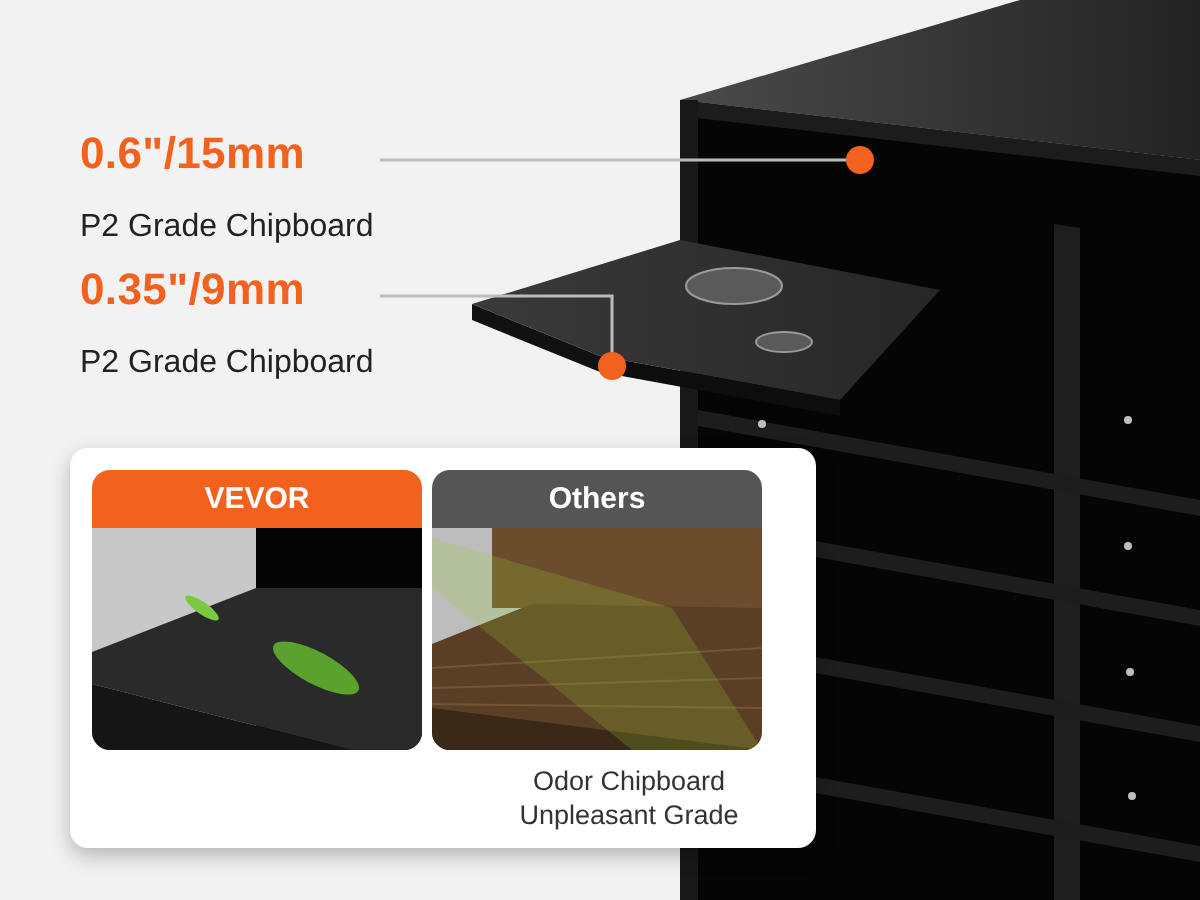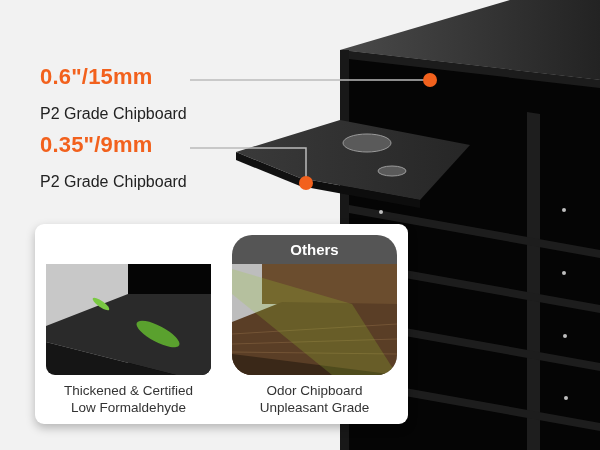--- a/index.html
+++ b/index.html
@@ -20,21 +20,21 @@
     font-size: 19px; line-height: 32px; text-align: center;
   }
 
   .compare-card {
     position: absolute; left: 35px; top: 224px; width: 373px; height: 200px;
     background: #ffffff; border-radius: 9px;
     box-shadow: 0 4px 10px rgba(0,0,0,0.25);
   }
   .panel { position: absolute; top: 11px; width: 165px; height: 140px; border-radius: 9px; overflow: hidden; }
   .panel-vevor { left: 11px; }
-  .panel-others { left: 197px; border-radius: 20px; }
+  .panel-others { left: 181px; }
   .panel-head { height: 29px; color: #fff; font-weight: bold; font-size: 15px; line-height: 29px; text-align: center; }
   .panel-vevor .panel-head { background: #f2611d; }
   .panel-others .panel-head { background: #555555; }
   .panel-img { position: absolute; top: 29px; left: 0; width: 165px; height: 111px; }
   .panel-caption { position: absolute; top: 158px; width: 165px; text-align: center; color: #333; font-size: 13.5px; line-height: 17px; }
   .cap-vevor { left: 11px; }
   .cap-others { left: 197px; }
 </style>
 </head>
 <body>
@@ -96,20 +96,21 @@
   </div>
 
   <div class="spec spec-2">
     <div class="spec-size">0.35"/9mm</div>
     <div class="spec-desc">P2 Grade Chipboard</div>
   </div>
 
 
   <div class="compare-card">
     <div class="panel panel-vevor">
+      <div class="panel-head">VEVOR</div>
       <svg class="panel-img" viewBox="0 0 165 111">
         <rect width="165" height="111" fill="#c8c8c8"></rect>
         <rect x="82" y="0" width="83" height="111" fill="#050505"></rect>
         <polygon points="0,62 82,30 165,30 165,111 130,111 0,78" fill="#2a2a2a"></polygon>
         <polygon points="0,78 130,111 0,111" fill="#151515"></polygon>
         <ellipse cx="55" cy="40" rx="10" ry="3" transform="rotate(35 55 40)" fill="#7ac943"></ellipse>
         <ellipse cx="112" cy="70" rx="24" ry="8" transform="rotate(28 112 70)" fill="#5fae2f" opacity="0.9"></ellipse>
       </svg>
     </div>
     <div class="panel panel-others">
@@ -120,22 +121,18 @@
         <polygon points="0,58 50,38 165,40 165,111 0,111" fill="#5a3e26"></polygon>
         <polygon points="0,90 165,111 0,111" fill="#3a2818"></polygon>
         <g stroke="#7a5a3a" stroke-width="1" opacity="0.8">
           <line x1="0" y1="70" x2="165" y2="60"></line>
           <line x1="0" y1="80" x2="165" y2="75"></line>
           <line x1="0" y1="88" x2="165" y2="90"></line>
         </g>
         <polygon points="0,5 120,40 165,111 100,111 0,30" fill="#9acd32" opacity="0.22"></polygon>
       </svg>
     </div>
-    <div class="panel-caption cap-vevor">
-      <div>Thickened &amp; Certified</div>
-      <div>Low Formaldehyde</div>
-    </div>
     <div class="panel-caption cap-others">
       <div>Odor Chipboard</div>
       <div>Unpleasant Grade</div>
     </div>
   </div>
 </div>
 
 </body></html>

